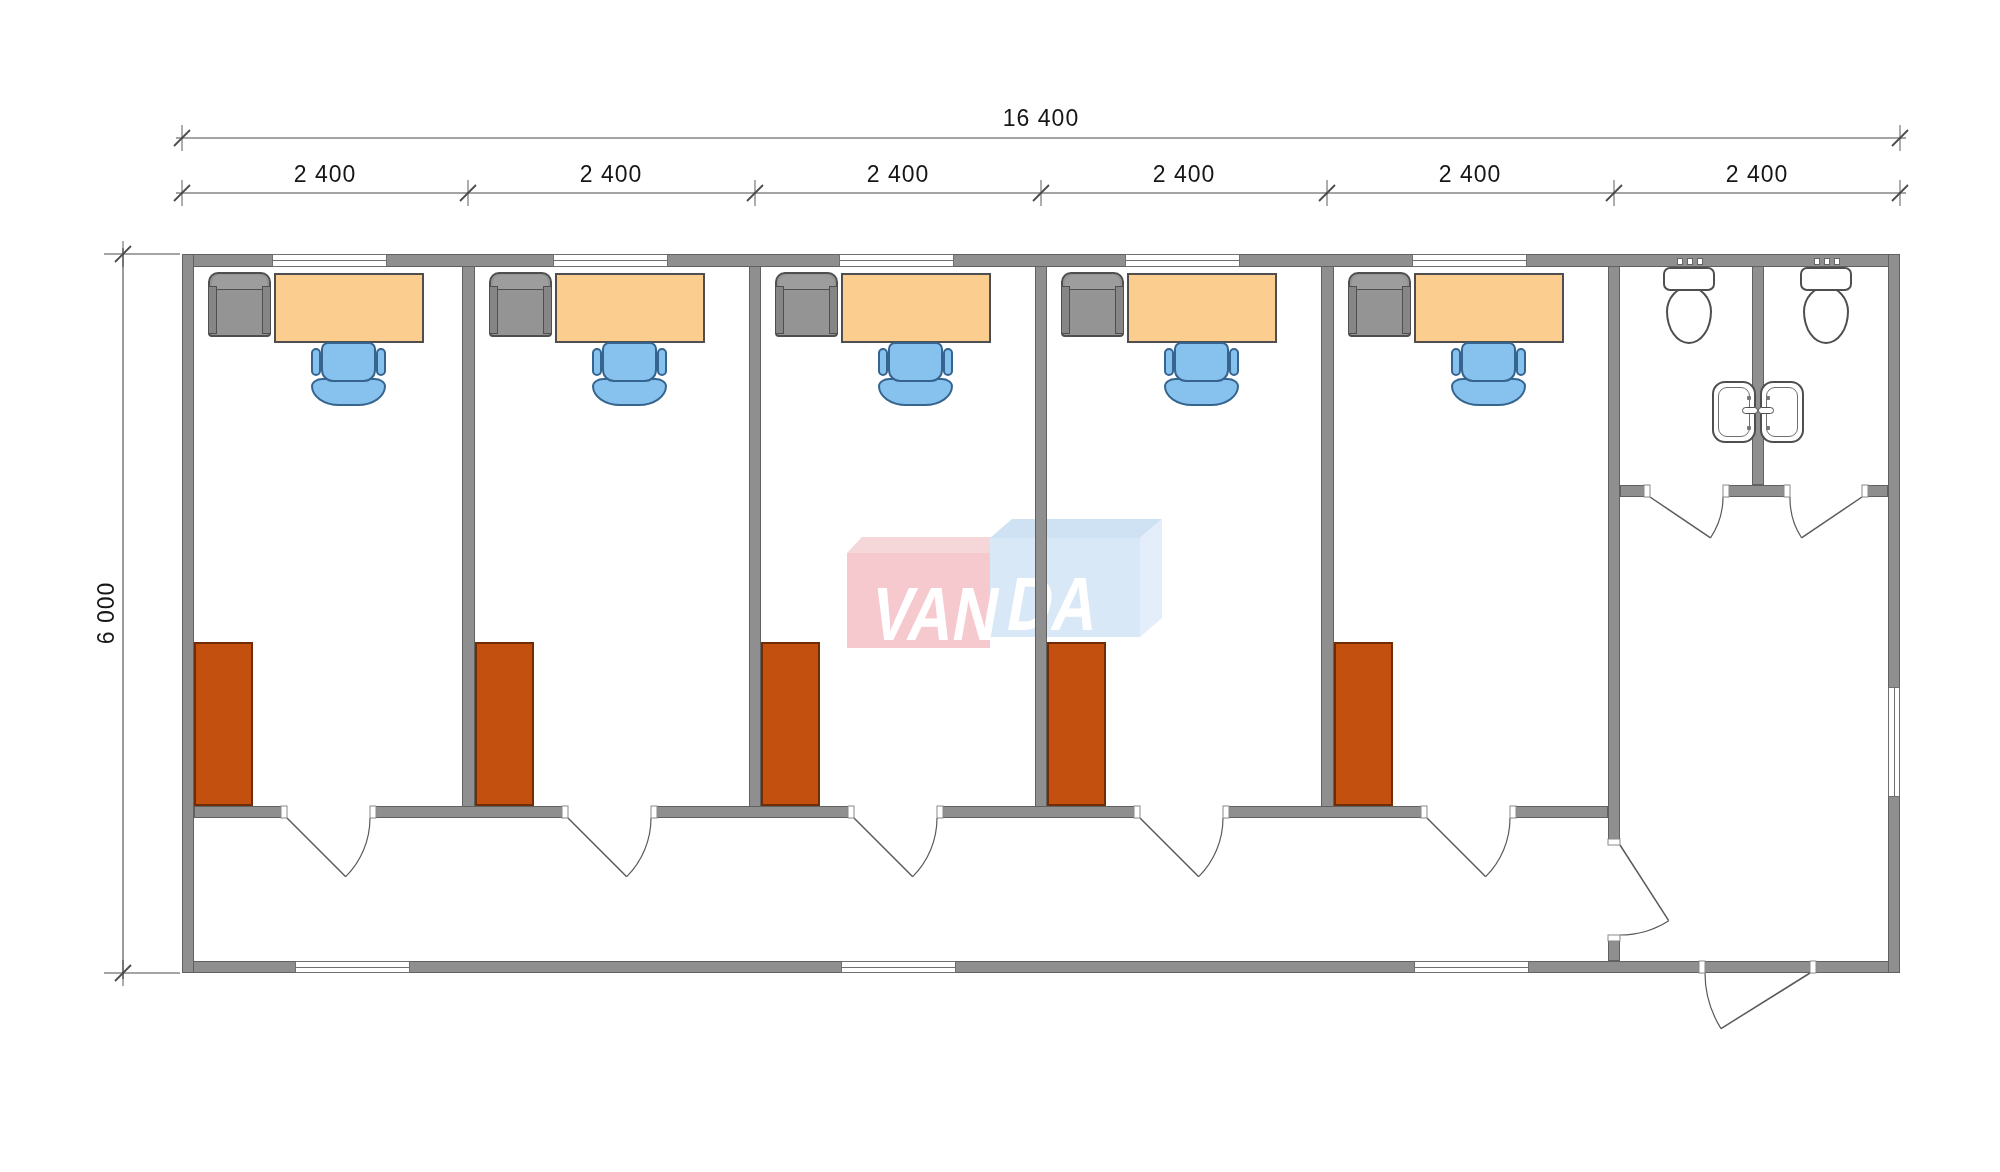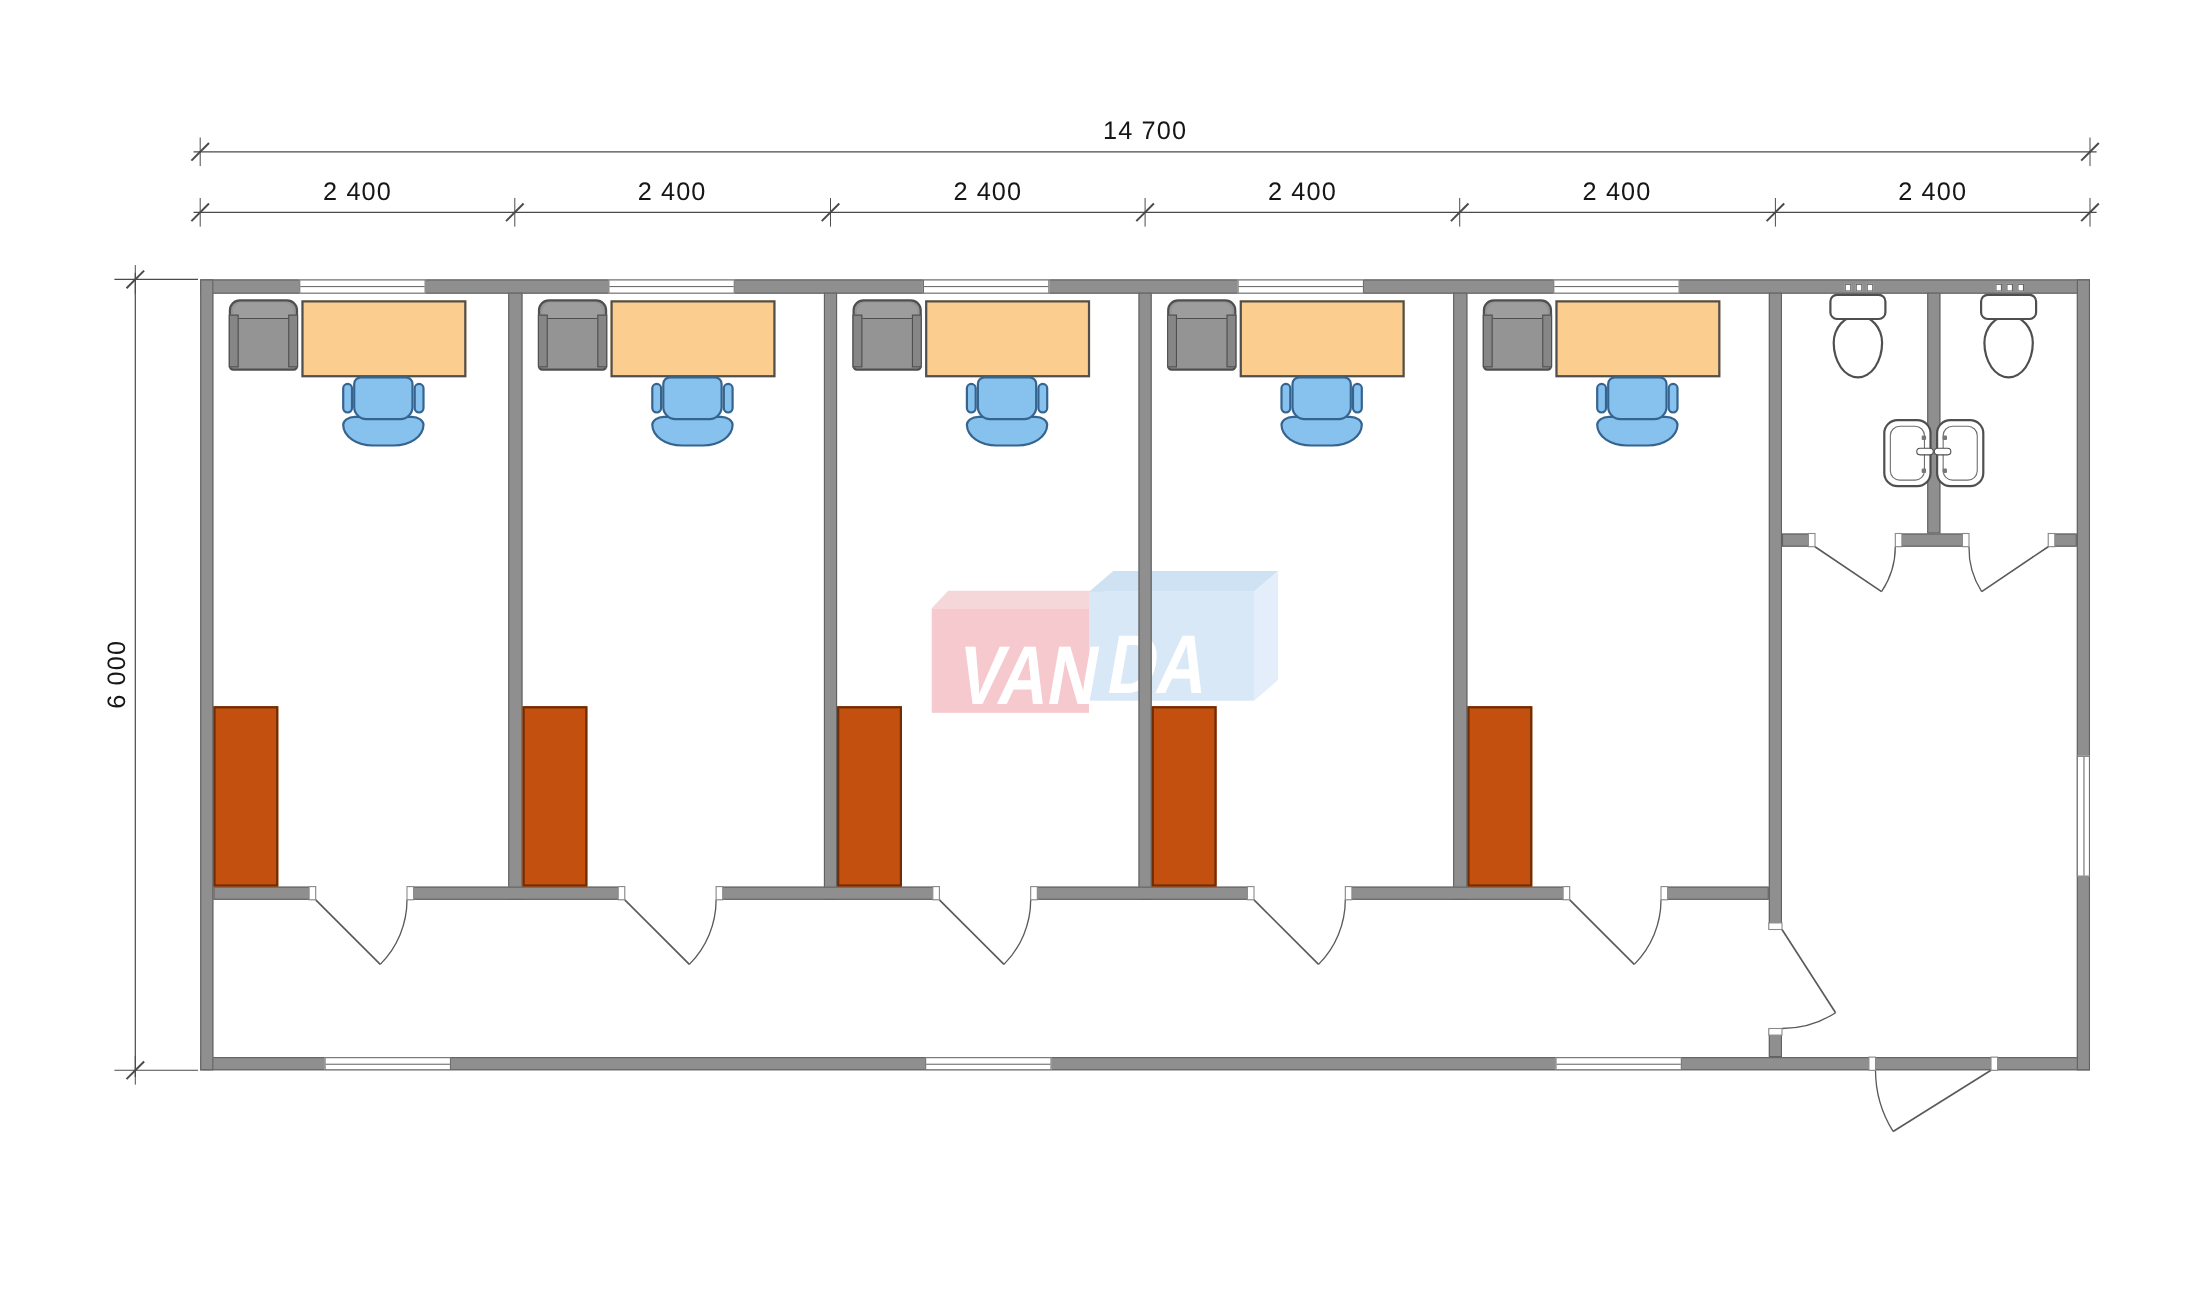--- a/index.html
+++ b/index.html
@@ -48,21 +48,21 @@
     <polygon points="1140,538 1162,519 1162,618 1140,637" fill="#e3eefa"></polygon>
     <rect x="990" y="538" width="150" height="99" fill="#d8e8f7"></rect>
     <g transform="translate(868,640) skewX(-10) scale(1,1.22)">
       <text x="0" y="0" font-size="62" font-weight="bold" fill="#ffffff">VAN</text>
     </g>
     <g transform="translate(1004,630) skewX(-10) scale(1,1.22)">
       <text x="0" y="0" font-size="62" font-weight="bold" fill="#ffffff">DA</text>
     </g>
   </svg>
 
-  <span class="dim-label" style="left:1041px;top:105px">14 700</span>
+  <span class="dim-label" style="left:1041px;top:105px">16 400</span>
   <span class="dim-label" style="left:325px;top:161px">2 400</span>
   <span class="dim-label" style="left:611px;top:161px">2 400</span>
   <span class="dim-label" style="left:898px;top:161px">2 400</span>
   <span class="dim-label" style="left:1184px;top:161px">2 400</span>
   <span class="dim-label" style="left:1470px;top:161px">2 400</span>
   <span class="dim-label" style="left:1757px;top:161px">2 400</span>
   <span class="dim-label-v" style="left:106px;top:613px">6 000</span>
 
   <svg id="overlay" width="2000" height="1172" viewBox="0 0 2000 1172">
       <path d="M 287 818 L 345.7 876.7" fill="none" stroke="#5a5a5a" stroke-width="1.5"></path>

